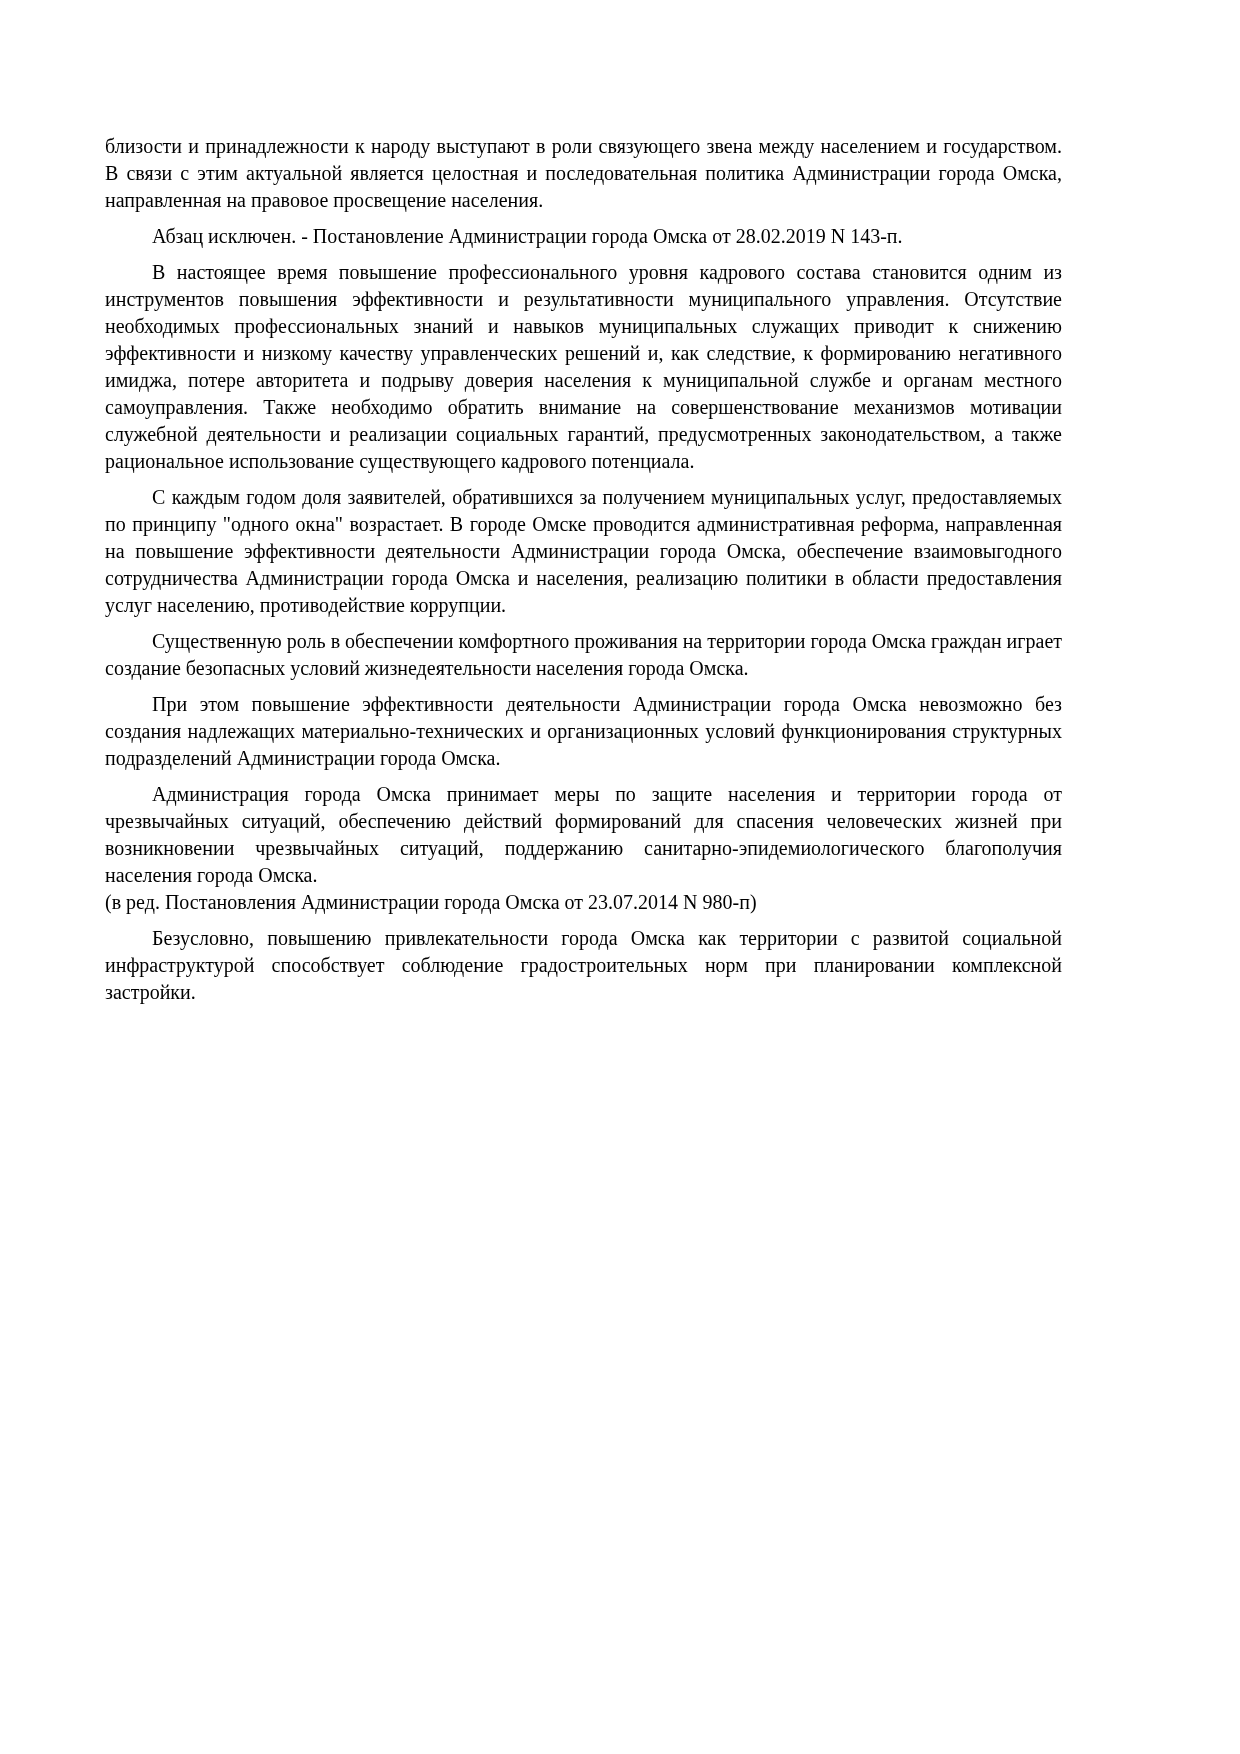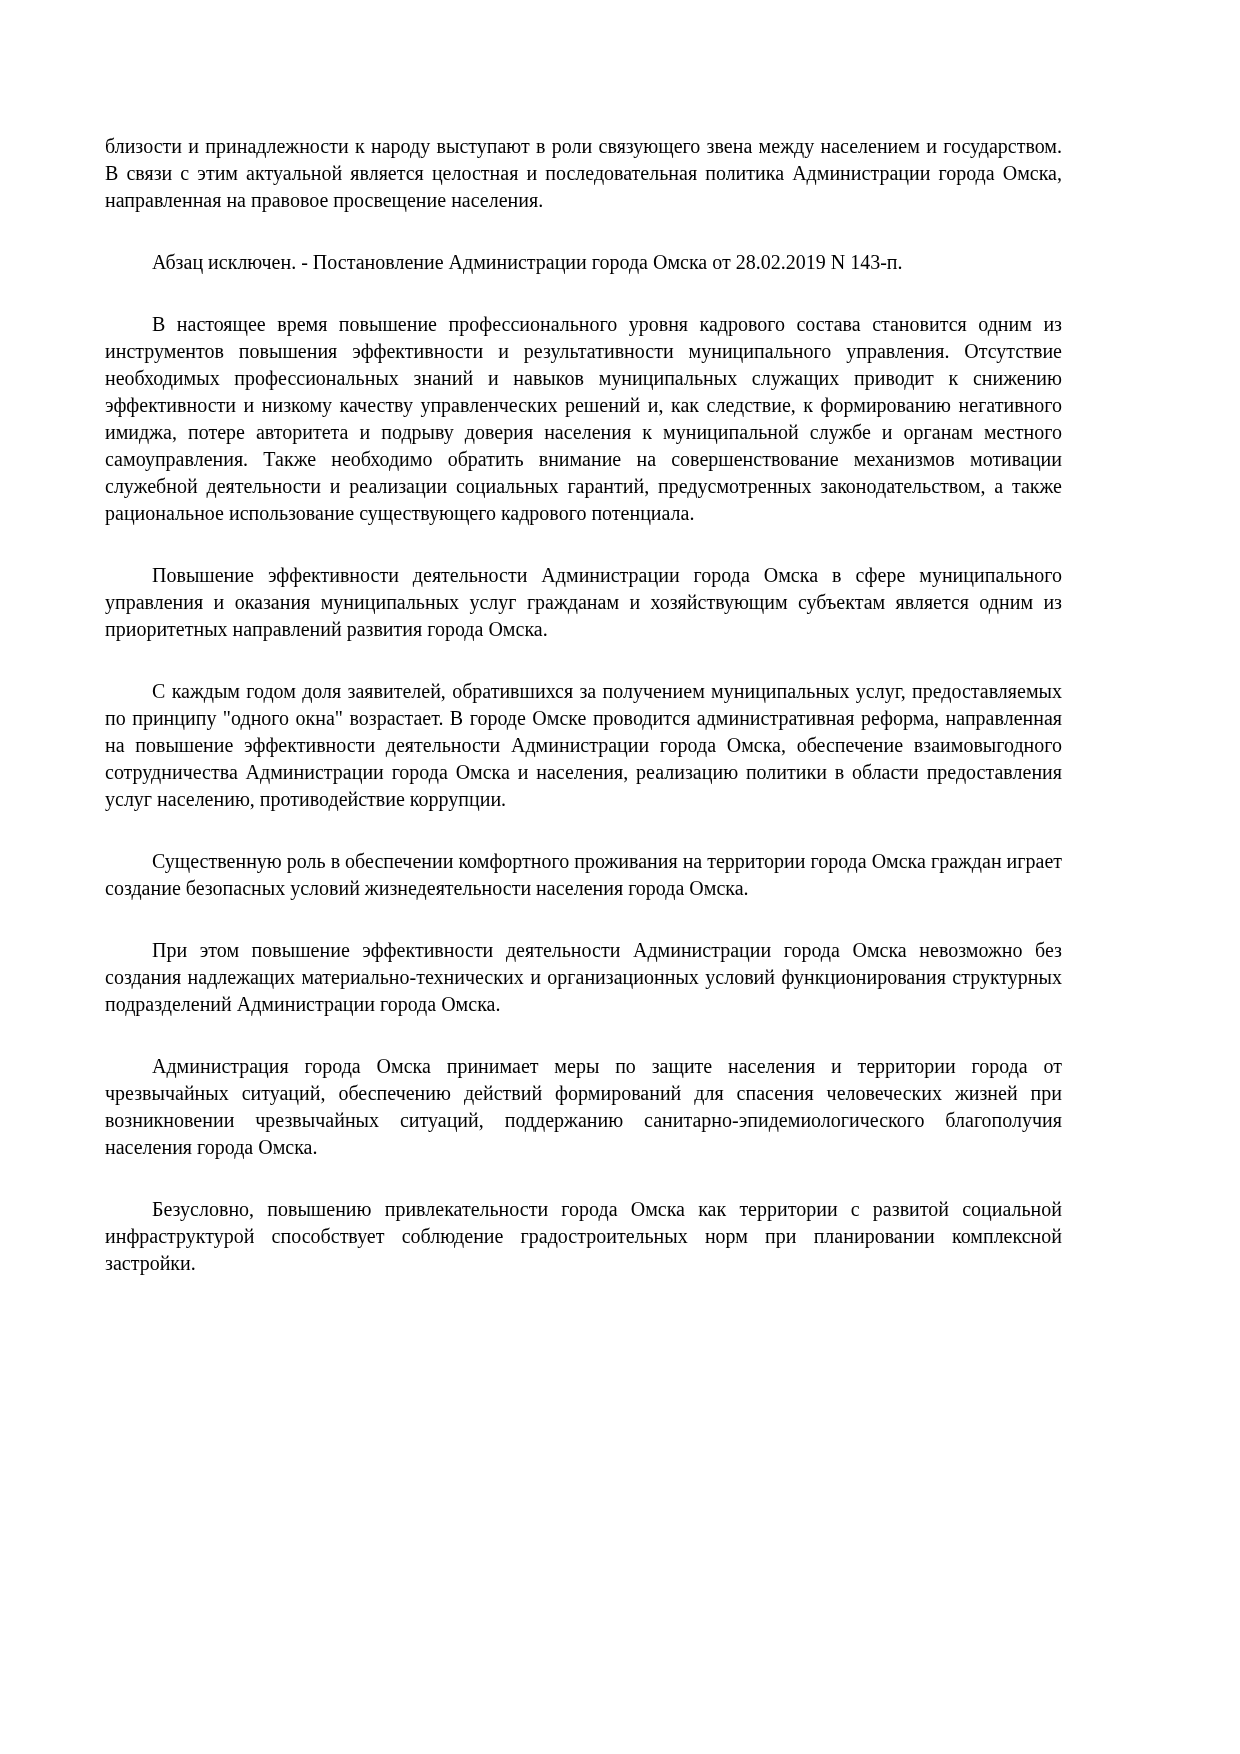--- a/index.html
+++ b/index.html
@@ -31,34 +31,34 @@
     font-size: 20px;
     line-height: 27px;
     text-align: justify;
     color: #000000;
   }
   .para {
     margin: 0;
     padding: 0;
   }
   .para.gap {
-    margin-top: 35px;
+    margin-top: 9px;
   }
   .para.indent {
     text-indent: 47px;
   }
 </style>
 </head>
 <body>
 
 <div class="page">
   <div class="doc-body">
       <p class="para">близости и принадлежности к народу выступают в роли связующего звена между населением и государством. В связи с этим актуальной является целостная и последовательная политика Администрации города Омска, направленная на правовое просвещение населения.</p>
       <p class="para indent gap">Абзац исключен. - Постановление Администрации города Омска от 28.02.2019 N 143-п.</p>
       <p class="para indent gap">В настоящее время повышение профессионального уровня кадрового состава становится одним из инструментов повышения эффективности и результативности муниципального управления. Отсутствие необходимых профессиональных знаний и навыков муниципальных служащих приводит к снижению эффективности и низкому качеству управленческих решений и, как следствие, к формированию негативного имиджа, потере авторитета и подрыву доверия населения к муниципальной службе и органам местного самоуправления. Также необходимо обратить внимание на совершенствование механизмов мотивации служебной деятельности и реализации социальных гарантий, предусмотренных законодательством, а также рациональное использование существующего кадрового потенциала.</p>
-      <p class="para indent gap">Повышение эффективности деятельности Администрации города Омска в сфере муниципального управления и оказания муниципальных услуг гражданам и хозяйствующим субъектам является одним из приоритетных направлений развития города Омска.</p>
       <p class="para indent gap">С каждым годом доля заявителей, обратившихся за получением муниципальных услуг, предоставляемых по принципу "одного окна" возрастает. В городе Омске проводится административная реформа, направленная на повышение эффективности деятельности Администрации города Омска, обеспечение взаимовыгодного сотрудничества Администрации города Омска и населения, реализацию политики в области предоставления услуг населению, противодействие коррупции.</p>
       <p class="para indent gap">Существенную роль в обеспечении комфортного проживания на территории города Омска граждан играет создание безопасных условий жизнедеятельности населения города Омска.</p>
       <p class="para indent gap">При этом повышение эффективности деятельности Администрации города Омска невозможно без создания надлежащих материально-технических и организационных условий функционирования структурных подразделений Администрации города Омска.</p>
       <p class="para indent gap">Администрация города Омска принимает меры по защите населения и территории города от чрезвычайных ситуаций, обеспечению действий формирований для спасения человеческих жизней при возникновении чрезвычайных ситуаций, поддержанию санитарно-эпидемиологического благополучия населения города Омска.</p>
+      <p class="para">(в ред. Постановления Администрации города Омска от 23.07.2014 N 980-п)</p>
       <p class="para indent gap">Безусловно, повышению привлекательности города Омска как территории с развитой социальной инфраструктурой способствует соблюдение градостроительных норм при планировании комплексной застройки.</p>
     </div>
 </div>
 
 </body></html>

